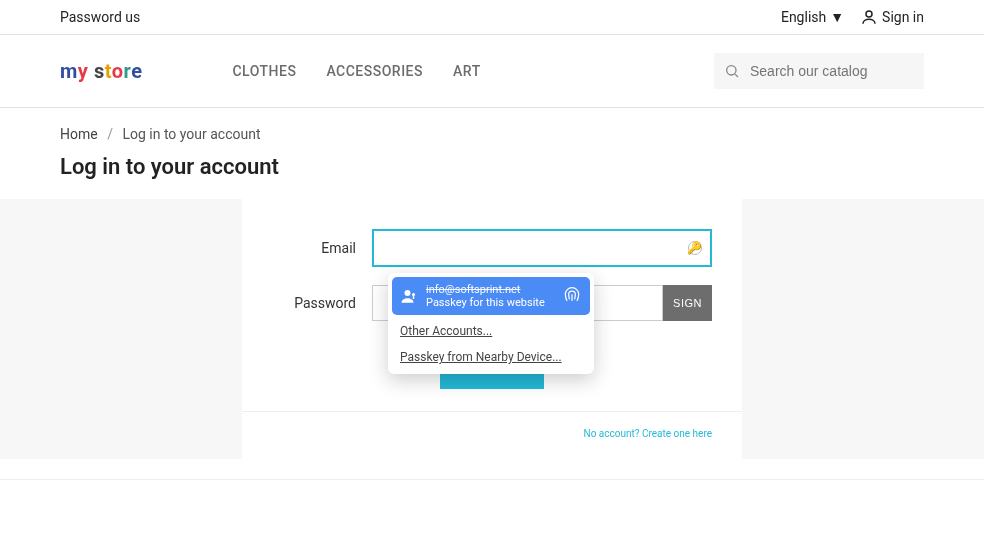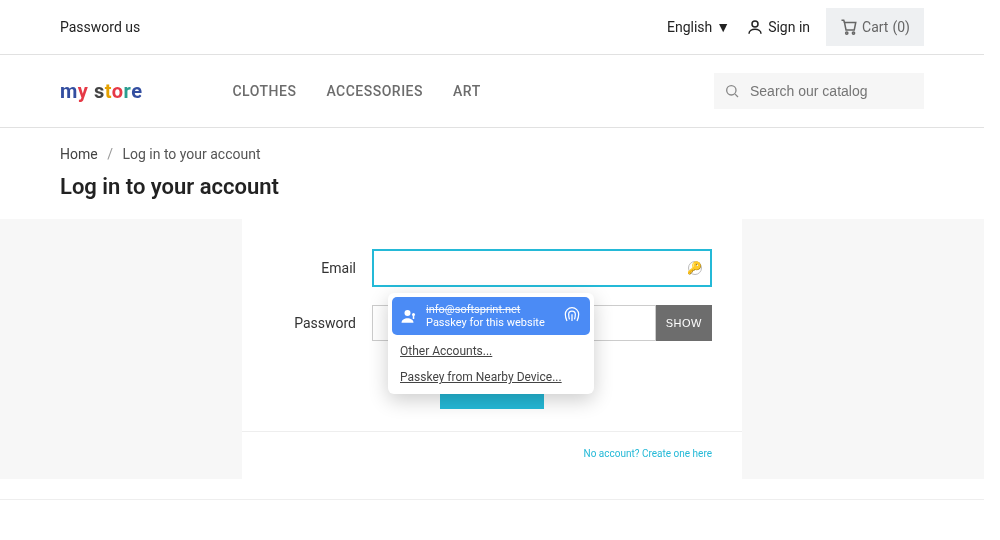--- a/index.html
+++ b/index.html
@@ -211,32 +211,20 @@
           <span class="icon">▼</span>
         </div>
         <div class="signin">
           <span class="icon">
             <svg width="18" height="18" viewBox="0 0 24 24" fill="none" stroke="currentColor" stroke-width="2">
                 <circle cx="12" cy="8" r="4"></circle>
                 <path d="M4 21c0-4 4-6 8-6s8 2 8 6"></path>
               </svg>
           </span>
           <span>Sign in</span>
-        </div>
-        <div class="cart">
-          <span class="icon">
-            <svg width="18" height="18" viewBox="0 0 24 24" fill="none" stroke="#666" stroke-width="2">
-                <path d="M6 6h15l-2 10H8L6 6z"></path>
-                <circle cx="9" cy="20" r="1.5"></circle>
-                <circle cx="18" cy="20" r="1.5"></circle>
-                <path d="M6 6L5 3H2"></path>
-              </svg>
-          </span>
-          <span>Cart</span>
-          <span>(0)</span>
         </div>
       </div>
     </div>
 
     <div class="header">
       <div class="logo">
         <span class="l1">m</span><span class="l2">y</span> <span class="l3">s</span><span class="l4">t</span><span class="l2">o</span><span class="l5">r</span><span class="l1">e</span>
       </div>
       <div class="nav">
         <span class="nav-item">CLOTHES</span>
@@ -300,21 +288,21 @@
             </div>
             <div class="popup-row">Other Accounts...</div>
             <div class="popup-row">Passkey from Nearby Device...</div>
           </div>
         </div>
 
         <div class="form-row">
           <div class="form-label">Password</div>
           <div class="form-input-wrap">
             <input type="password" class="form-input plain" style="">
-            <button class="show-btn">SHOW</button>
+            <button class="show-btn">SIGN</button>
           </div>
         </div>
 
         <button class="signin-btn">SIGN IN</button>
 
         <hr>
         <a class="create-link">No account? Create one here</a>
       </div>
     </div>
 

